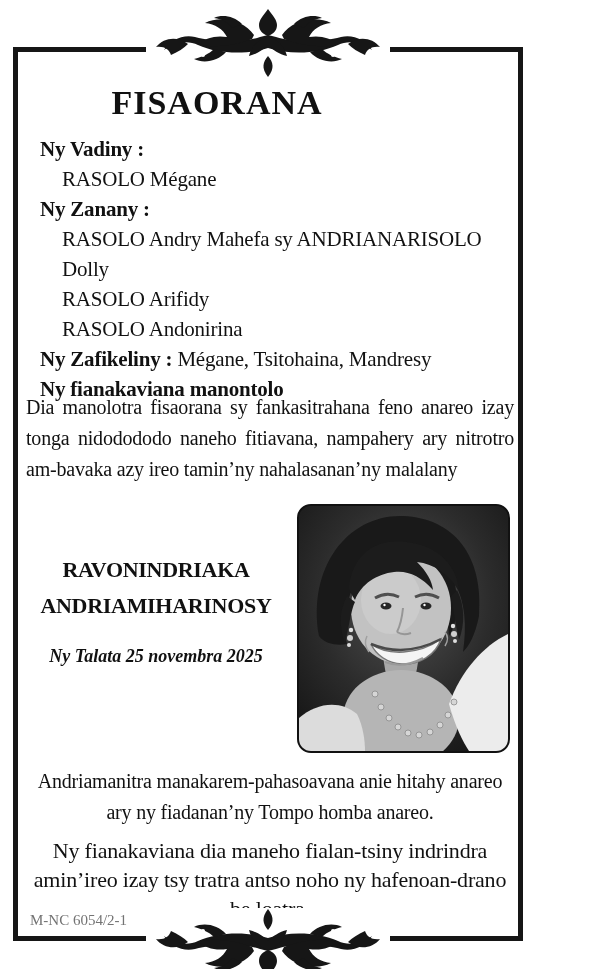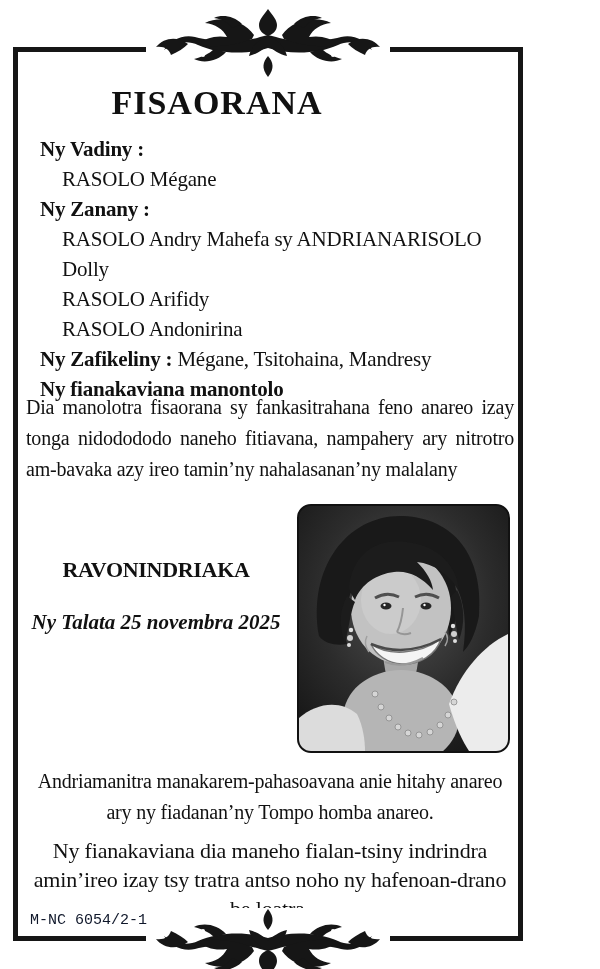--- a/index.html
+++ b/index.html
@@ -72,43 +72,43 @@
     text-align: center;
   }
   .name-line {
     font-size: 22px;
     font-weight: bold;
     line-height: 36px;
     letter-spacing: -0.3px;
   }
   .deceased-date {
     margin-top: 22px;
-    font-size: 21px;
+    font-size: 18px;
     font-weight: bold;
     font-style: italic;
   }
 
   .photo-frame {
     position: absolute;
     left: 297px; top: 504px;
     width: 213px; height: 249px;
     border: 2px solid #111111;
     border-radius: 14px;
     overflow: hidden;
     background: #1c1c1c;
     z-index: 1;
   }
   .photo-frame svg { display: block; width: 100%; height: 100%; }
 
   .ref-code {
     position: absolute;
     left: 30px; top: 912px;
-    font-family: Liberation Mono, monospace;
+    font-family: Liberation Serif, serif;
     font-size: 15px;
-    color: #0f172a;
+    color: #737373;
     z-index: 3;
     background: #ffffff;
     text-align: right;
   }
 </style>
 </head>
 <body>
 
 <div class="page">
 
@@ -161,20 +161,21 @@
     <div class="fam-row indent"><span class="lbl"></span><span class="txt">RASOLO Arifidy</span></div>
     <div class="fam-row indent"><span class="lbl"></span><span class="txt">RASOLO Andonirina</span></div>
     <div class="fam-row"><span class="lbl">Ny Zafikeliny :</span><span class="txt"> Mégane, Tsitohaina, Mandresy</span></div>
     <div class="fam-row"><span class="lbl">Ny fianakaviana manontolo</span><span class="txt"></span></div>
   </div>
 
   <div class="para para-tribute">Dia manolotra fisaorana sy fankasitrahana feno anareo izay tonga nidodododo naneho fitiavana, nampahery ary nitrotro am-bavaka azy ireo tamin’ny nahalasanan’ny malalany</div>
 
   <div class="left-col">
     <div class="name-line">RAVONINDRIAKA</div>
+    <div class="name-line">ANDRIAMIHARINOSY</div>
     <div class="deceased-date">Ny Talata 25 novembra 2025</div>
   </div>
 
   <div class="photo-frame">
     <svg viewBox="0 0 209 245" preserveAspectRatio="none">
       <defs>
         <radialGradient id="bgGrad" cx="50%" cy="38%" r="75%">
           <stop offset="0%" stop-color="#525252"></stop>
           <stop offset="55%" stop-color="#2c2c2c"></stop>
           <stop offset="100%" stop-color="#141414"></stop>

